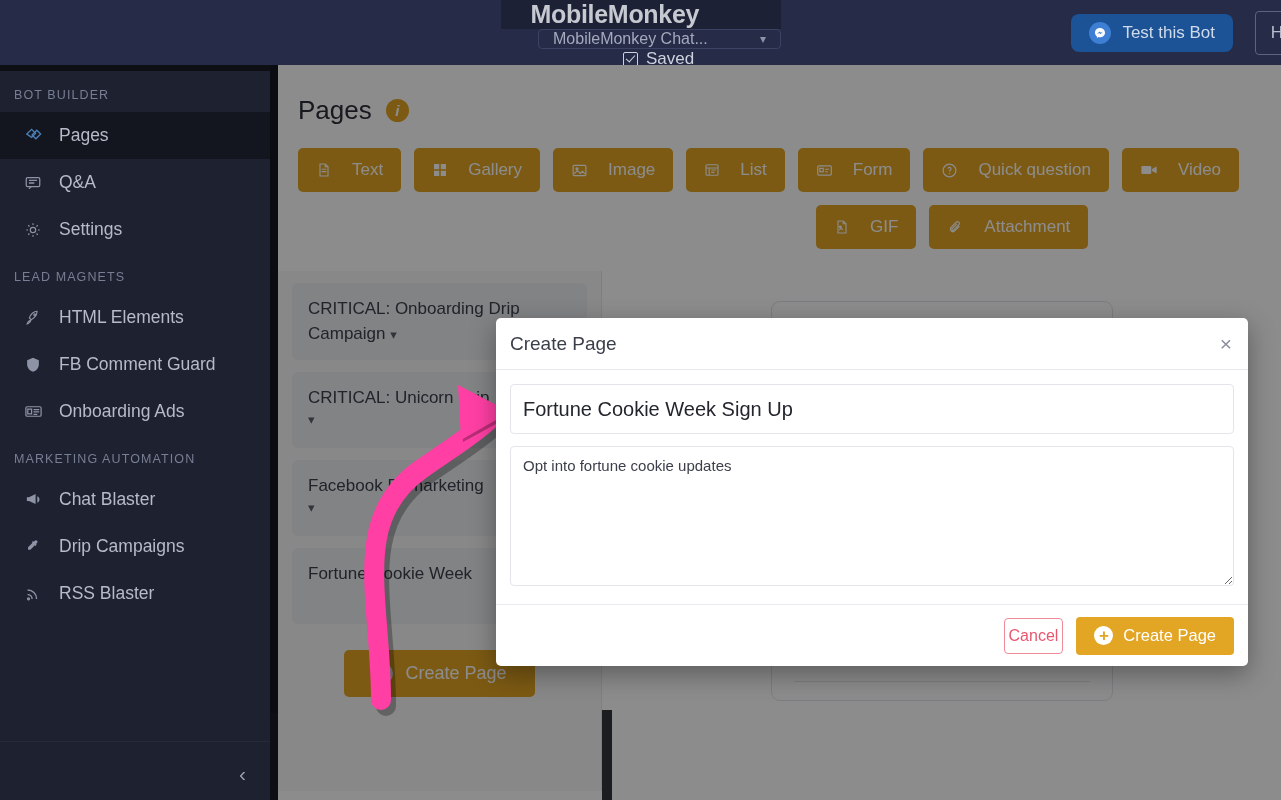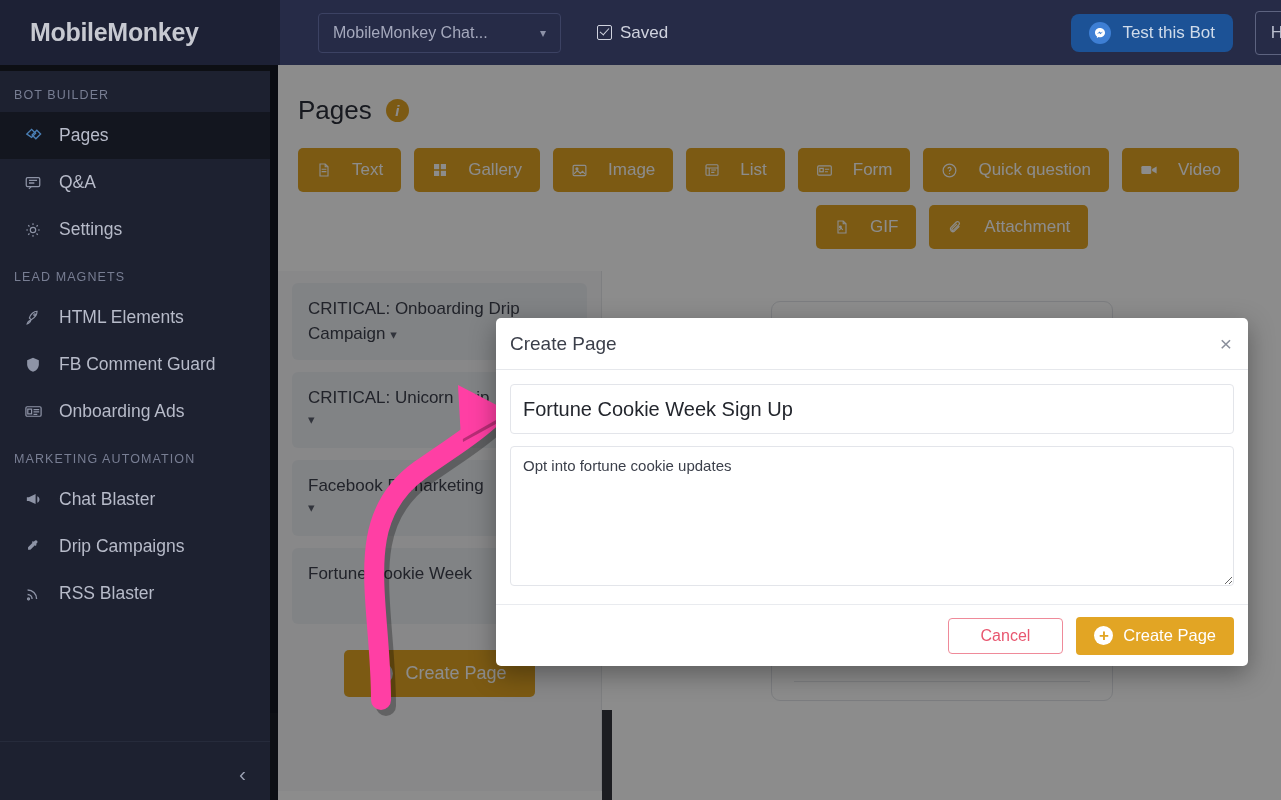--- a/index.html
+++ b/index.html
@@ -8,21 +8,21 @@
     overflow: hidden;
     font-family: "Liberation Sans", sans-serif;
     background: #000;
   }
   #root { position: relative; width: 1281px; height: 800px; background: #0d0f14; }
 
   
   .topbar {
     position: absolute; left: 0; top: 0; width: 1281px; height: 65px;
     background: #262b47;
-    display: flex; align-items: center;
+    display: flex; align-items: center; flex-direction: column;
   }
   .brand-cell {
     width: 280px; height: 65px; background: #1d2135;
     display: flex; align-items: center; padding-left: 30px;
   }
   .brand {
     color: #c7c9d1; font-size: 25px; font-weight: bold; letter-spacing: -0.3px;
   }
   .bot-select {
     margin-left: 38px; width: 243px; height: 40px;
@@ -197,21 +197,21 @@
     border: 1px solid #e3e5ea; border-radius: 4px;
     padding: 10px 12px; font-size: 15px; color: #3b3f4a; resize: vertical;
     font-family: "Liberation Sans", sans-serif; outline: none;
   }
   .modal-foot {
     height: 66px; border-top: 1px solid #e9ebef;
     display: flex; align-items: center; justify-content: flex-end; gap: 13px;
     padding-right: 14px;
   }
   .btn-cancel {
-    height: 36px; padding: 0 32px; border: 1px solid #ef8a99; border-radius: 4px;
+    height: 36px; padding: 0 4px; border: 1px solid #ef8a99; border-radius: 4px;
     color: #e8566f; font-size: 16px; background: #fff;
     display:flex; align-items:center;
   }
   .btn-create {
     height: 38px; padding: 0 18px; border-radius: 4px; background: #e2a524;
     color: #fff; font-size: 16.5px;
     display: flex; align-items: center; gap: 10px;
   }
   .btn-create .plus-circle { width: 19px; height: 19px; font-size: 17px; }
 </style>

